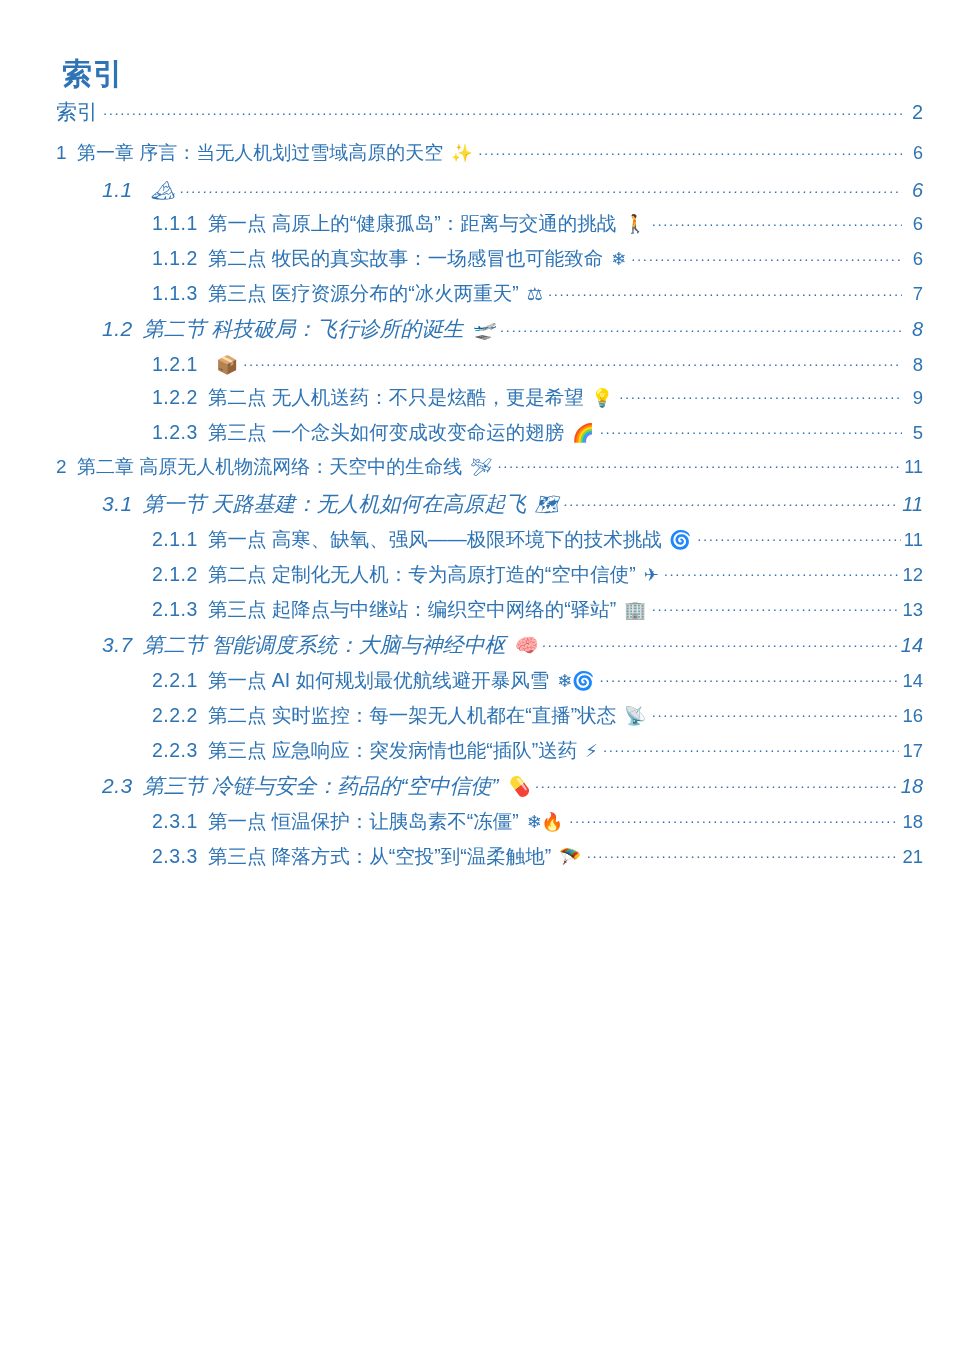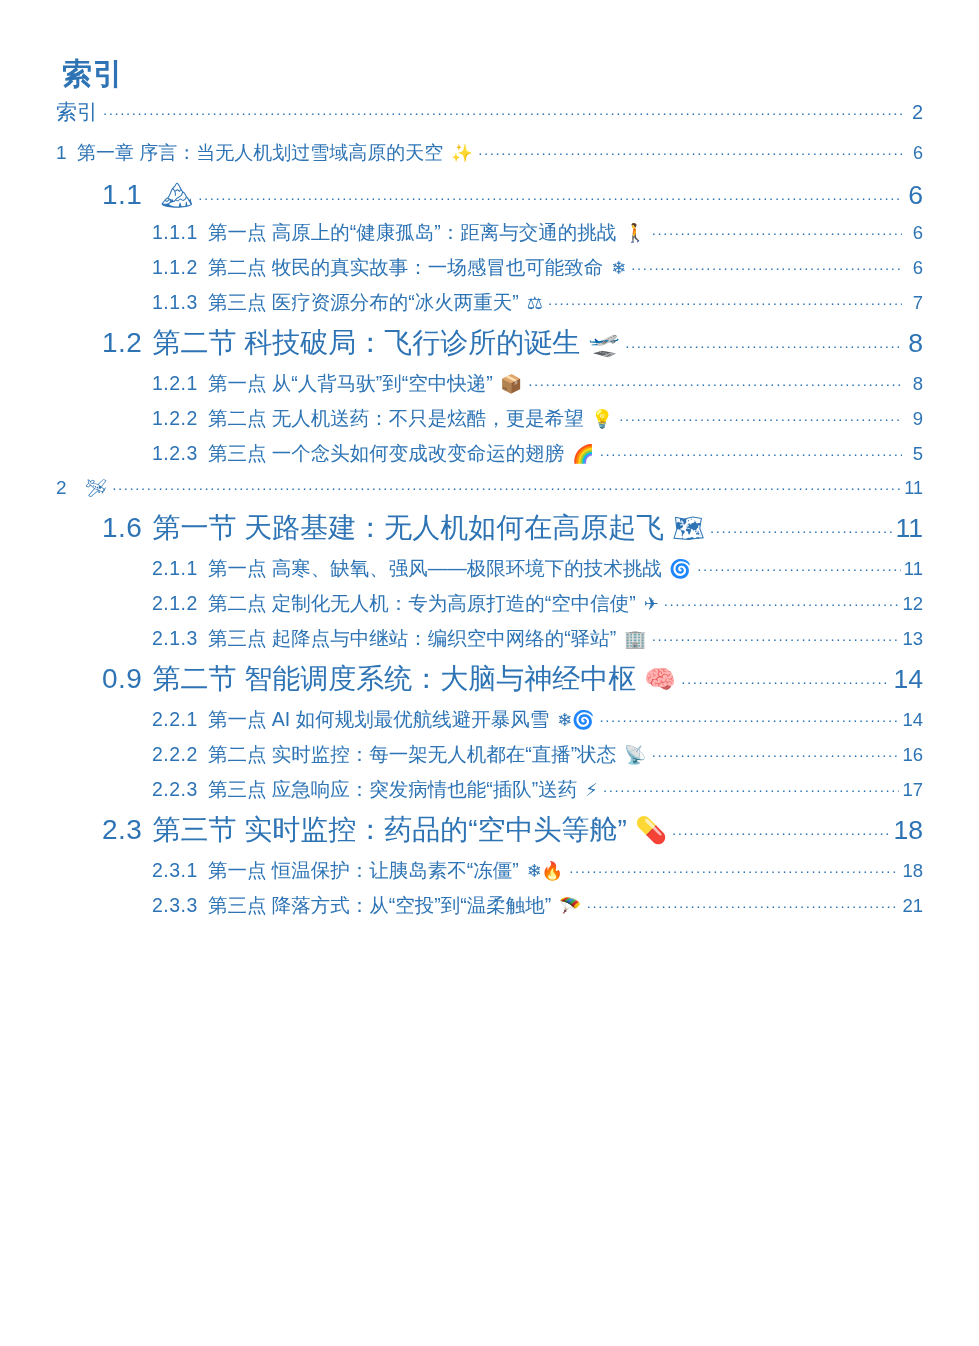--- a/index.html
+++ b/index.html
@@ -83,23 +83,24 @@
     font-size: 19px;
     margin: 0 0 10px 0;
     padding-left: 0px;
   }
   .lvl1 {
     font-size: 21px;
     margin: 0 0 8px 0;
     padding-left: 0px;
   }
   .lvl2 {
-    font-size: 28px;
+    font-size: 21px;
     margin: 0 0 8px 0;
     padding-left: 46px;
+    font-style: italic;
   }
   .lvl3 {
     font-size: 19.5px;
     margin: 0 0 8px 0;
     padding-left: 96px;
   }
   .lvl0 .num, .lvl1 .num, .lvl2 .num, .lvl3 .num {
     margin-right: 10px;
     letter-spacing: 0.5px;
   }
@@ -165,21 +166,20 @@
     <div class="toc-entry lvl2">
       <span class="num">1.2</span>
       <span class="label">第二节  科技破局：飞行诊所的诞生</span>
       <span class="emoji">🛫</span>
       <span class="leader"></span>
       <span class="pg">8</span>
     </div>
 
     <div class="toc-entry lvl3">
       <span class="num">1.2.1</span>
-      <span class="label">第一点  从“人背马驮”到“空中快递”</span>
       <span class="emoji">📦</span>
       <span class="leader"></span>
       <span class="pg">8</span>
     </div>
 
     <div class="toc-entry lvl3">
       <span class="num">1.2.2</span>
       <span class="label">第二点  无人机送药：不只是炫酷，更是希望</span>
       <span class="emoji">💡</span>
       <span class="leader"></span>
@@ -189,27 +189,28 @@
     <div class="toc-entry lvl3">
       <span class="num">1.2.3</span>
       <span class="label">第三点  一个念头如何变成改变命运的翅膀</span>
       <span class="emoji">🌈</span>
       <span class="leader"></span>
       <span class="pg">5</span>
     </div>
 
     <div class="toc-entry lvl0">
       <span class="num">2</span>
+      <span class="label">第二章  高原无人机物流网络：天空中的生命线</span>
       <span class="emoji">🛩</span>
       <span class="leader"></span>
       <span class="pg">11</span>
     </div>
 
     <div class="toc-entry lvl2">
-      <span class="num">1.6</span>
+      <span class="num">3.1</span>
       <span class="label">第一节  天路基建：无人机如何在高原起飞</span>
       <span class="emoji">🗺</span>
       <span class="leader"></span>
       <span class="pg">11</span>
     </div>
 
     <div class="toc-entry lvl3">
       <span class="num">2.1.1</span>
       <span class="label">第一点  高寒、缺氧、强风——极限环境下的技术挑战</span>
       <span class="emoji">🌀</span>
@@ -227,21 +228,21 @@
 
     <div class="toc-entry lvl3">
       <span class="num">2.1.3</span>
       <span class="label">第三点  起降点与中继站：编织空中网络的“驿站”</span>
       <span class="emoji">🏢</span>
       <span class="leader"></span>
       <span class="pg">13</span>
     </div>
 
     <div class="toc-entry lvl2">
-      <span class="num">0.9</span>
+      <span class="num">3.7</span>
       <span class="label">第二节  智能调度系统：大脑与神经中枢</span>
       <span class="emoji">🧠</span>
       <span class="leader"></span>
       <span class="pg">14</span>
     </div>
 
     <div class="toc-entry lvl3">
       <span class="num">2.2.1</span>
       <span class="label">第一点  AI 如何规划最优航线避开暴风雪</span>
       <span class="emoji">❄🌀</span>
@@ -260,21 +261,21 @@
     <div class="toc-entry lvl3">
       <span class="num">2.2.3</span>
       <span class="label">第三点  应急响应：突发病情也能“插队”送药</span>
       <span class="emoji">⚡</span>
       <span class="leader"></span>
       <span class="pg">17</span>
     </div>
 
     <div class="toc-entry lvl2">
       <span class="num">2.3</span>
-      <span class="label">第三节  实时监控：药品的“空中头等舱”</span>
+      <span class="label">第三节  冷链与安全：药品的“空中信使”</span>
       <span class="emoji">💊</span>
       <span class="leader"></span>
       <span class="pg">18</span>
     </div>
 
     <div class="toc-entry lvl3">
       <span class="num">2.3.1</span>
       <span class="label">第一点  恒温保护：让胰岛素不“冻僵”</span>
       <span class="emoji">❄🔥</span>
       <span class="leader"></span>

